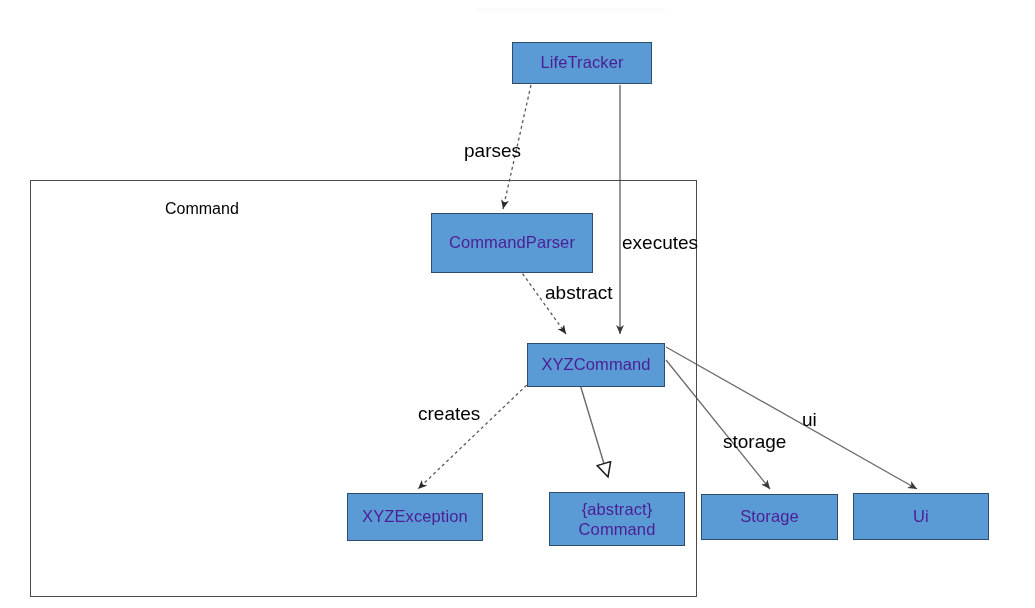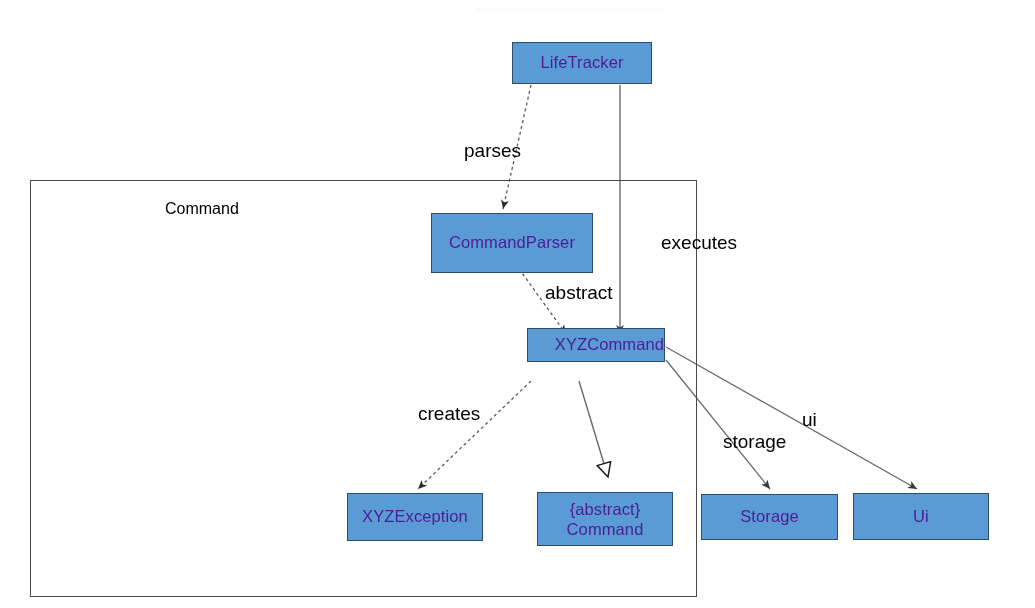--- a/index.html
+++ b/index.html
@@ -34,20 +34,21 @@
     justify-content: center;
     text-align: center;
     font-size: 16.5px;
     line-height: 1.17;
     letter-spacing: 0.1px;
     z-index: 3;
   }
   .node.two-line {
     flex-direction: column;
     line-height: 1.22;
+    margin-left: 12px;
   }
   .pkg {
     position: absolute;
     box-sizing: border-box;
     border: 1.5px solid #4a4a4a;
     background: transparent;
     z-index: 1;
   }
   .pkg-label {
     position: absolute;
@@ -109,21 +110,21 @@
   <div class="pkg-label" style="left:165px; top:200px;">Command</div>
 
   <div class="node" style="left:512px; top:42px; width:140px; height:42px;">
     <span>LifeTracker</span>
   </div>
 
   <div class="node" style="left:431px; top:213px; width:162px; height:60px;">
     <span>CommandParser</span>
   </div>
 
-  <div class="node" style="left:527px; top:328px; width:138px; height:34px;justify-content:flex-end;">
+  <div class="node" style="left:527px; top:343px; width:138px; height:44px;">
     <span>XYZCommand</span>
   </div>
 
   <div class="node" style="left:347px; top:493px; width:136px; height:48px;">
     <span>XYZException</span>
   </div>
 
   <div class="node two-line" style="left:537px; top:492px; width:136px; height:54px;">
     <span>{abstract}</span>
     <span>Command</span>
@@ -131,19 +132,19 @@
 
   <div class="node" style="left:701px; top:494px; width:137px; height:46px;">
     <span>Storage</span>
   </div>
 
   <div class="node" style="left:853px; top:493px; width:136px; height:47px;">
     <span>Ui</span>
   </div>
 
   <div class="edge-label" style="left:464px; top:140px;">parses</div>
-  <div class="edge-label" style="left:622px; top:232px;margin-left:39px;">executes</div>
+  <div class="edge-label" style="left:622px; top:232px;">executes</div>
   <div class="edge-label" style="left:545px; top:282px;">abstract</div>
   <div class="edge-label" style="left:418px; top:403px;">creates</div>
   <div class="edge-label" style="left:723px; top:431px;">storage</div>
   <div class="edge-label" style="left:802px; top:409px;">ui</div>
 
 </div>
 
 </body></html>

